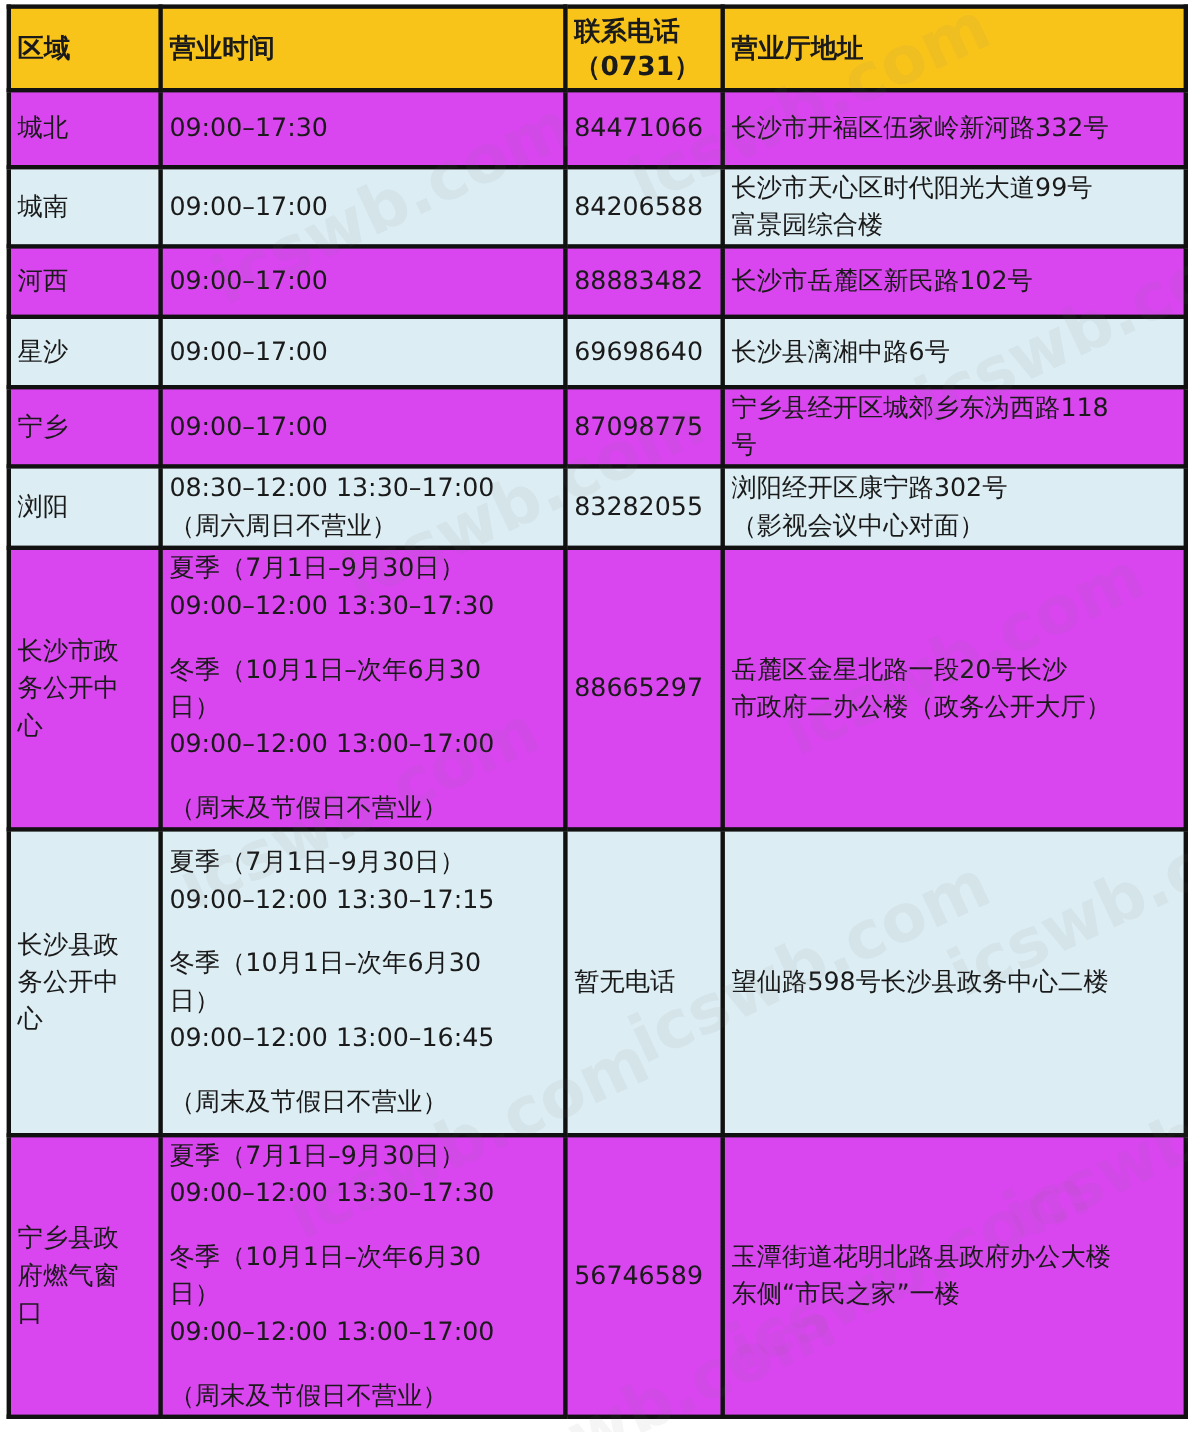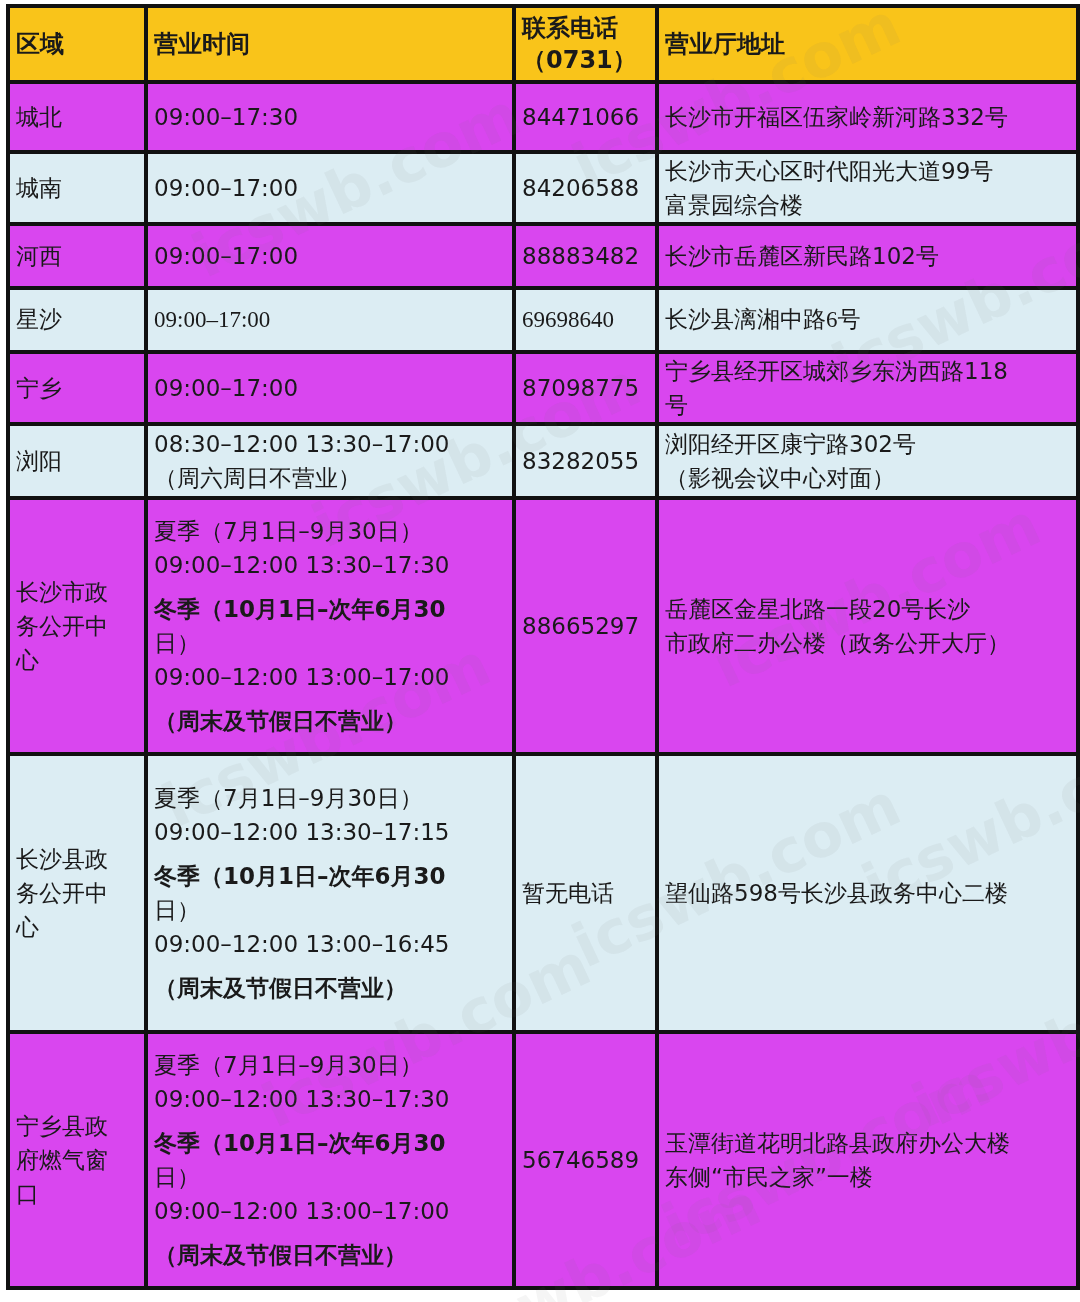--- a/index.html
+++ b/index.html
@@ -7,21 +7,21 @@
          font-family: "DejaVu Sans", "Liberation Sans", sans-serif; color: #1a1a1a; }
   .wrap { position: absolute; left: 6px; top: 4px; width: 896px; }
   table { border-collapse: collapse; width: 1070px; table-layout: fixed; }
   td, th { border: 4px solid #111; padding: 0 6px; vertical-align: middle; text-align: left;
            font-size: 23px; line-height: 34px; font-weight: normal; }
   th { background: #f9c41a; font-weight: bold; font-size: 24px; height: 72px; }
   th.phone { line-height: 32px; }
   tr.white td { background: #d946ef; }
   tr.blue td { background: #dcedf3; }
   .lines span { display: block; }
-  .hours span.gap { margin-top: 10px; font-weight: bold; }
+  .hours span.gap { margin-top: 24px; }
   .watermark { position: absolute; inset: 0; pointer-events: none; overflow: hidden; }
   .watermark span { position: absolute; color: rgba(120,120,120,0.07); font-size: 60px; font-weight: bold;
                     transform: rotate(-25deg); white-space: nowrap; }
 </style>
 </head>
 <body>
 
 <div class="wrap">
   <table>
     <colgroup>
@@ -72,21 +72,21 @@
             <span>河西</span>
           </td>
           <td class="lines hours">
             <span>09:00–17:00</span>
           </td>
           <td>88883482</td>
           <td class="lines">
             <span>长沙市岳麓区新民路102号</span>
           </td>
         </tr>
-        <tr class="blue" style="height: 64px; font-family: Liberation Serif, serif;">
+        <tr class="blue" style="height: 64px;">
           <td class="lines">
             <span>星沙</span>
           </td>
           <td class="lines hours">
             <span>09:00–17:00</span>
           </td>
           <td>69698640</td>
           <td class="lines">
             <span>长沙县漓湘中路6号</span>
           </td>

